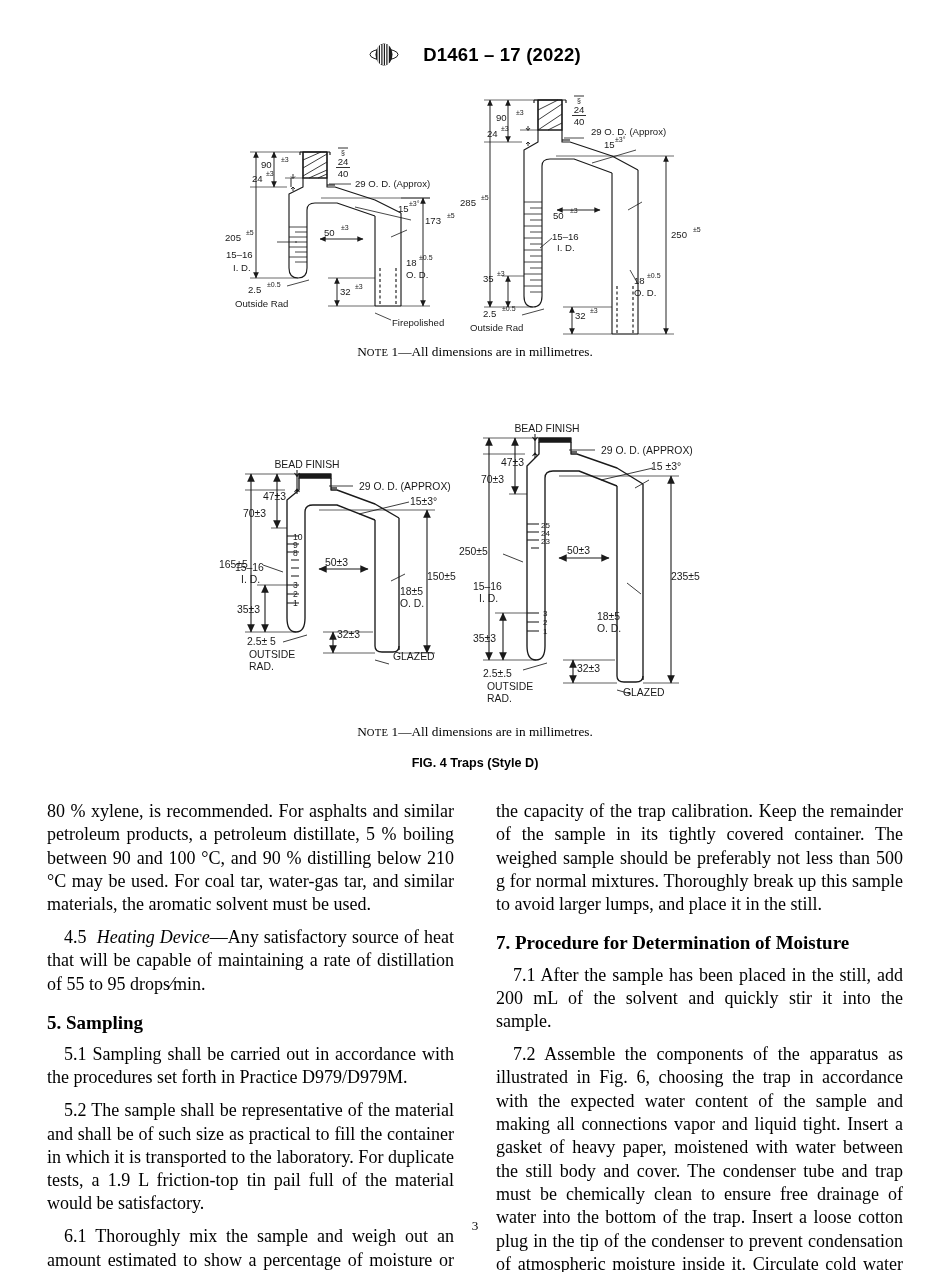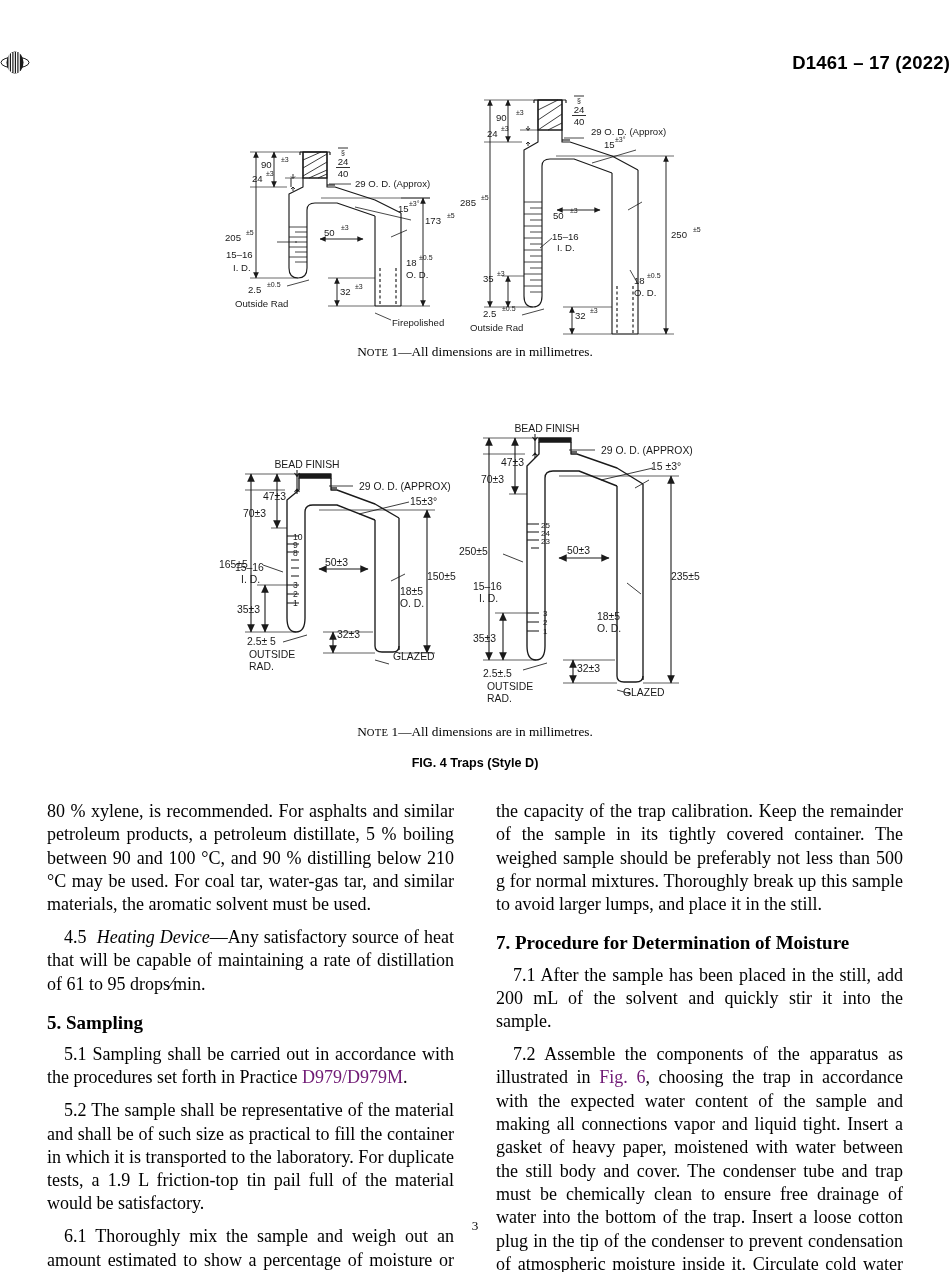--- a/index.html
+++ b/index.html
@@ -5,22 +5,22 @@
 <style>
   html,body{margin:0;padding:0;background:#ffffff;}
   body{
     width:950px;height:1272px;position:relative;overflow:hidden;
     font-family:"Liberation Serif", serif;color:#000;
   }
   .page{position:absolute;inset:0;}
 
   
   .header{
-    position:absolute;left:0;right:0;top:46px;height:34px;
-    display:flex;align-items:center;justify-content:space-between;gap:24px;
+    position:absolute;left:0;right:0;top:38px;height:34px;
+    display:flex;align-items:center;justify-content:center;gap:24px;
   }
   .astm-logo{width:30px;height:26px;display:block;}
   .header-title{
     font-family:"Liberation Sans", sans-serif;
     font-size:18.5px;font-weight:bold;letter-spacing:.2px;
   }
 
   
   .figure{position:absolute;left:0;right:0;}
   .fig-canvas{display:block;margin:0 auto;}
@@ -44,21 +44,21 @@
     margin:0 0 9.5px 0;font-size:18px;line-height:1.295;
     text-align:justify;text-justify:inter-word;
     -webkit-hyphens:none;hyphens:none;
   }
   p.ind{text-indent:17px;}
   h3.sect{
     font-size:19px;font-weight:bold;margin:15px 0 8px 0;
     line-height:1.28;text-align:left;font-family:Liberation Serif, serif;
   }
   em{font-style:italic;}
-  a.xref{color:#701a75;text-decoration:none;}
+  a.xref{color:#000000;text-decoration:none;}
 
   .folio{
     position:absolute;left:0;right:0;top:1218px;text-align:center;
     font-size:13.2px;
   }
 
   
   svg text{font-family:"Liberation Sans", sans-serif;fill:#1a1a1a;}
 </style>
 </head>
@@ -504,21 +504,21 @@
     <div class="fig-note">
       <span>N</span><span class="sc">OTE</span><span> 1—All dimensions are in millimetres.</span>
     </div>
     <div class="fig-caption">FIG. 4 Traps (Style D)</div>
   </div>
 
   <div class="cols">
 
     <div class="col">
       <p>80 % xylene, is recommended. For asphalts and similar petroleum products, a petroleum distillate, 5 % boiling between 90 and 100 °C, and 90 % distilling below 210 °C may be used. For coal tar, water-gas tar, and similar materials, the aromatic solvent must be used.</p>
-      <p class="ind"><span>4.5</span>&nbsp; <em>Heating Device</em><span>—Any satisfactory source of heat that will be capable of maintaining a rate of distillation of 61 to 95 drops⁄min.</span></p>
+      <p class="ind"><span>4.5</span>&nbsp; <em>Heating Device</em><span>—Any satisfactory source of heat that will be capable of maintaining a rate of distillation of 55 to 95 drops⁄min.</span></p>
       <h3 class="sect">5.  Sampling</h3>
       <p class="ind"><span>5.1  Sampling shall be carried out in accordance with the procedures set forth in Practice </span><a class="xref" href="#">D979/D979M</a><span>.</span></p>
       <p class="ind">5.2  The sample shall be representative of the material and shall be of such size as practical to fill the container in which it is transported to the laboratory. For duplicate tests, a 1.9 L friction-top tin pail full of the material would be satisfactory.</p>
       <p class="ind">6.1  Thoroughly mix the sample and weigh out an amount estimated to show a percentage of moisture or diluent within</p>
     </div>
 
     <div class="col">
       <p>the capacity of the trap calibration. Keep the remainder of the sample in its tightly covered container. The weighed sample should be preferably not less than 500 g for normal mixtures. Thoroughly break up this sample to avoid larger lumps, and place it in the still.</p>
       <h3 class="sect">7.  Procedure for Determination of Moisture</h3>
       <p class="ind">7.1  After the sample has been placed in the still, add 200 mL of the solvent and quickly stir it into the sample.</p>

